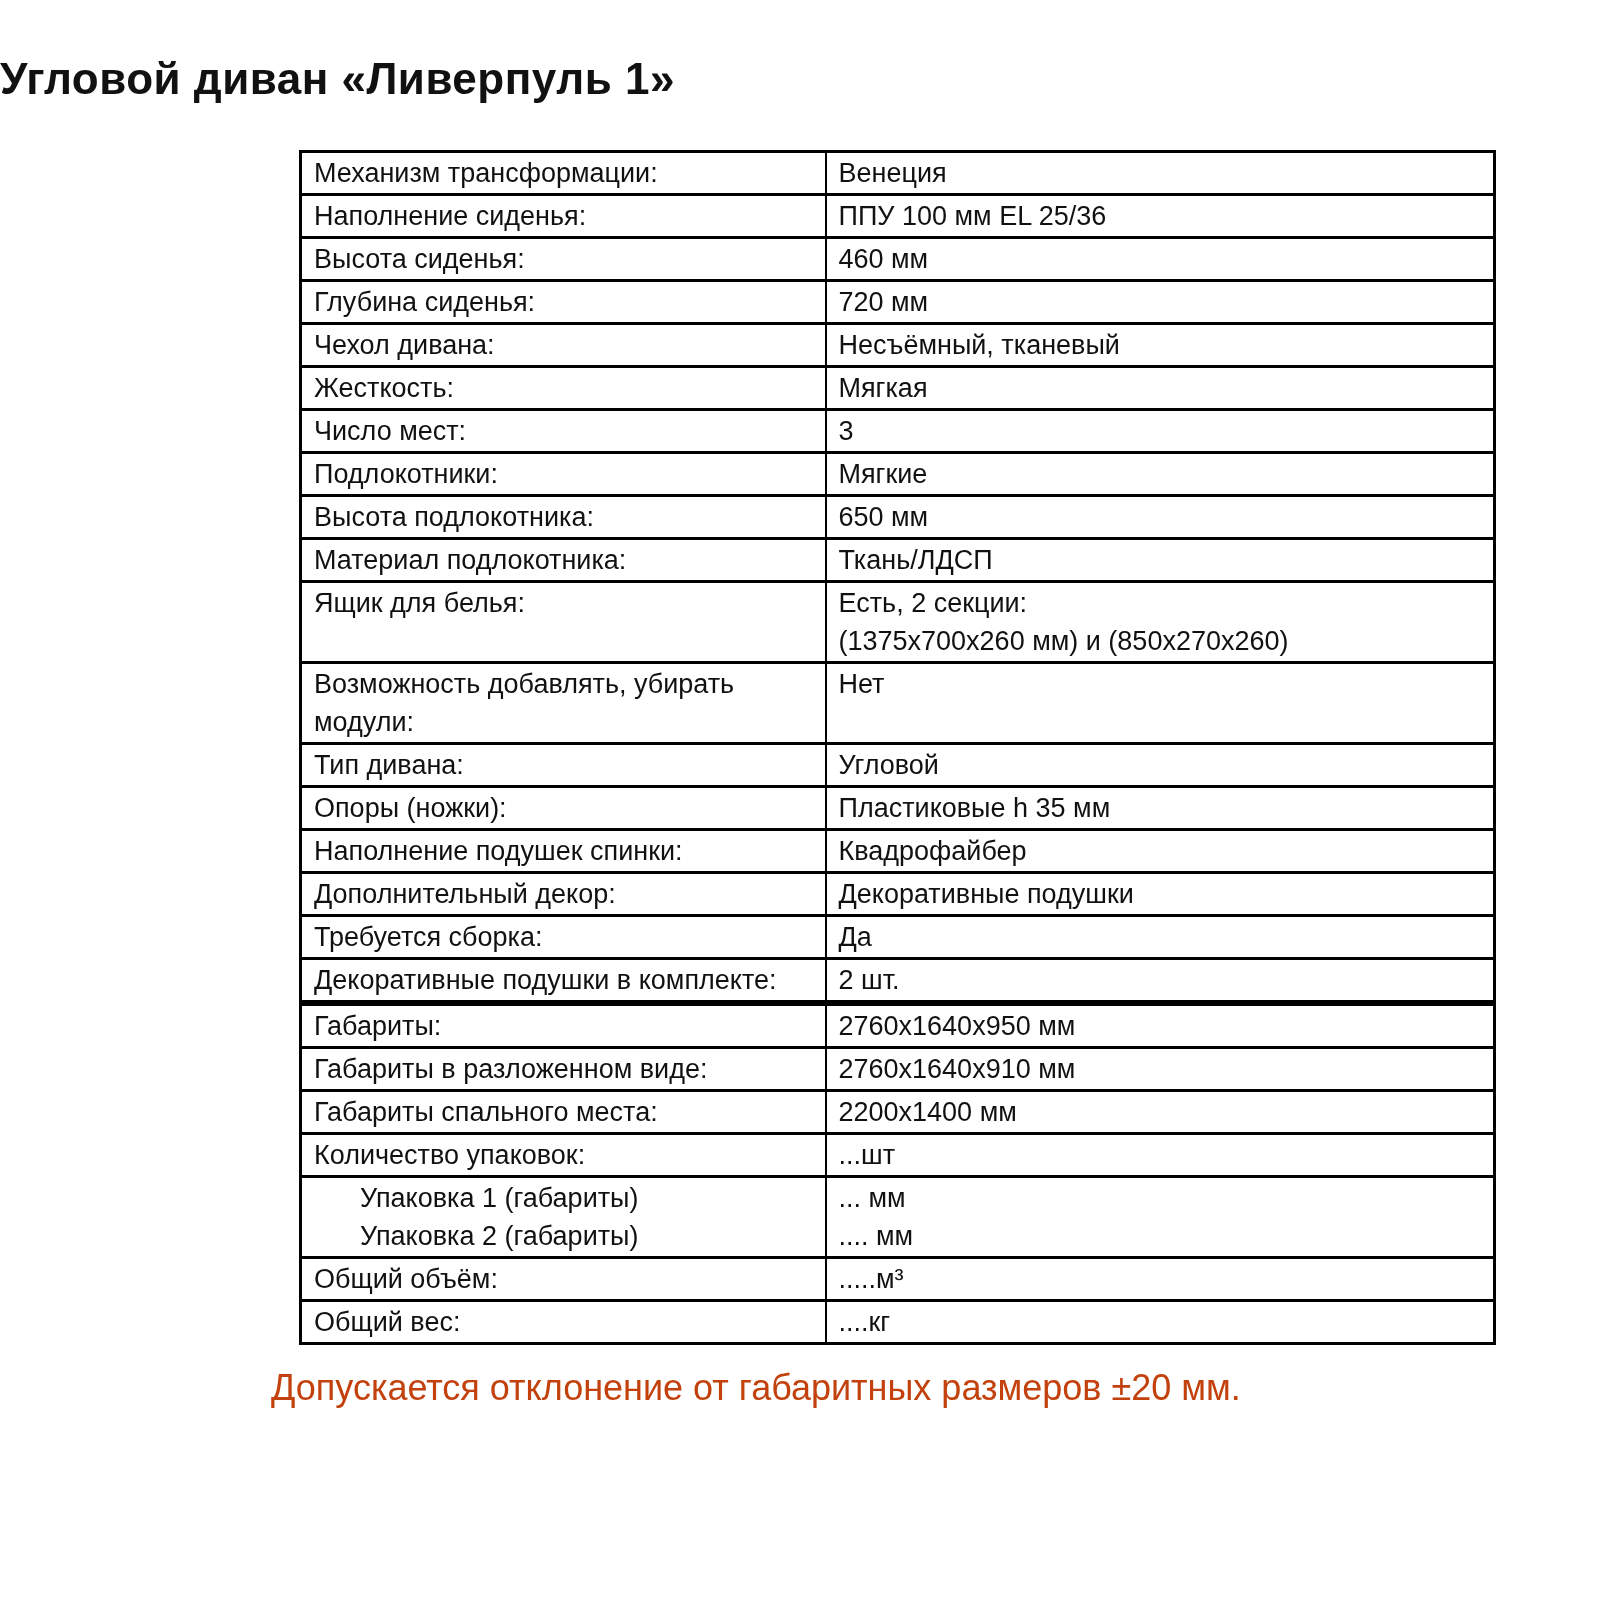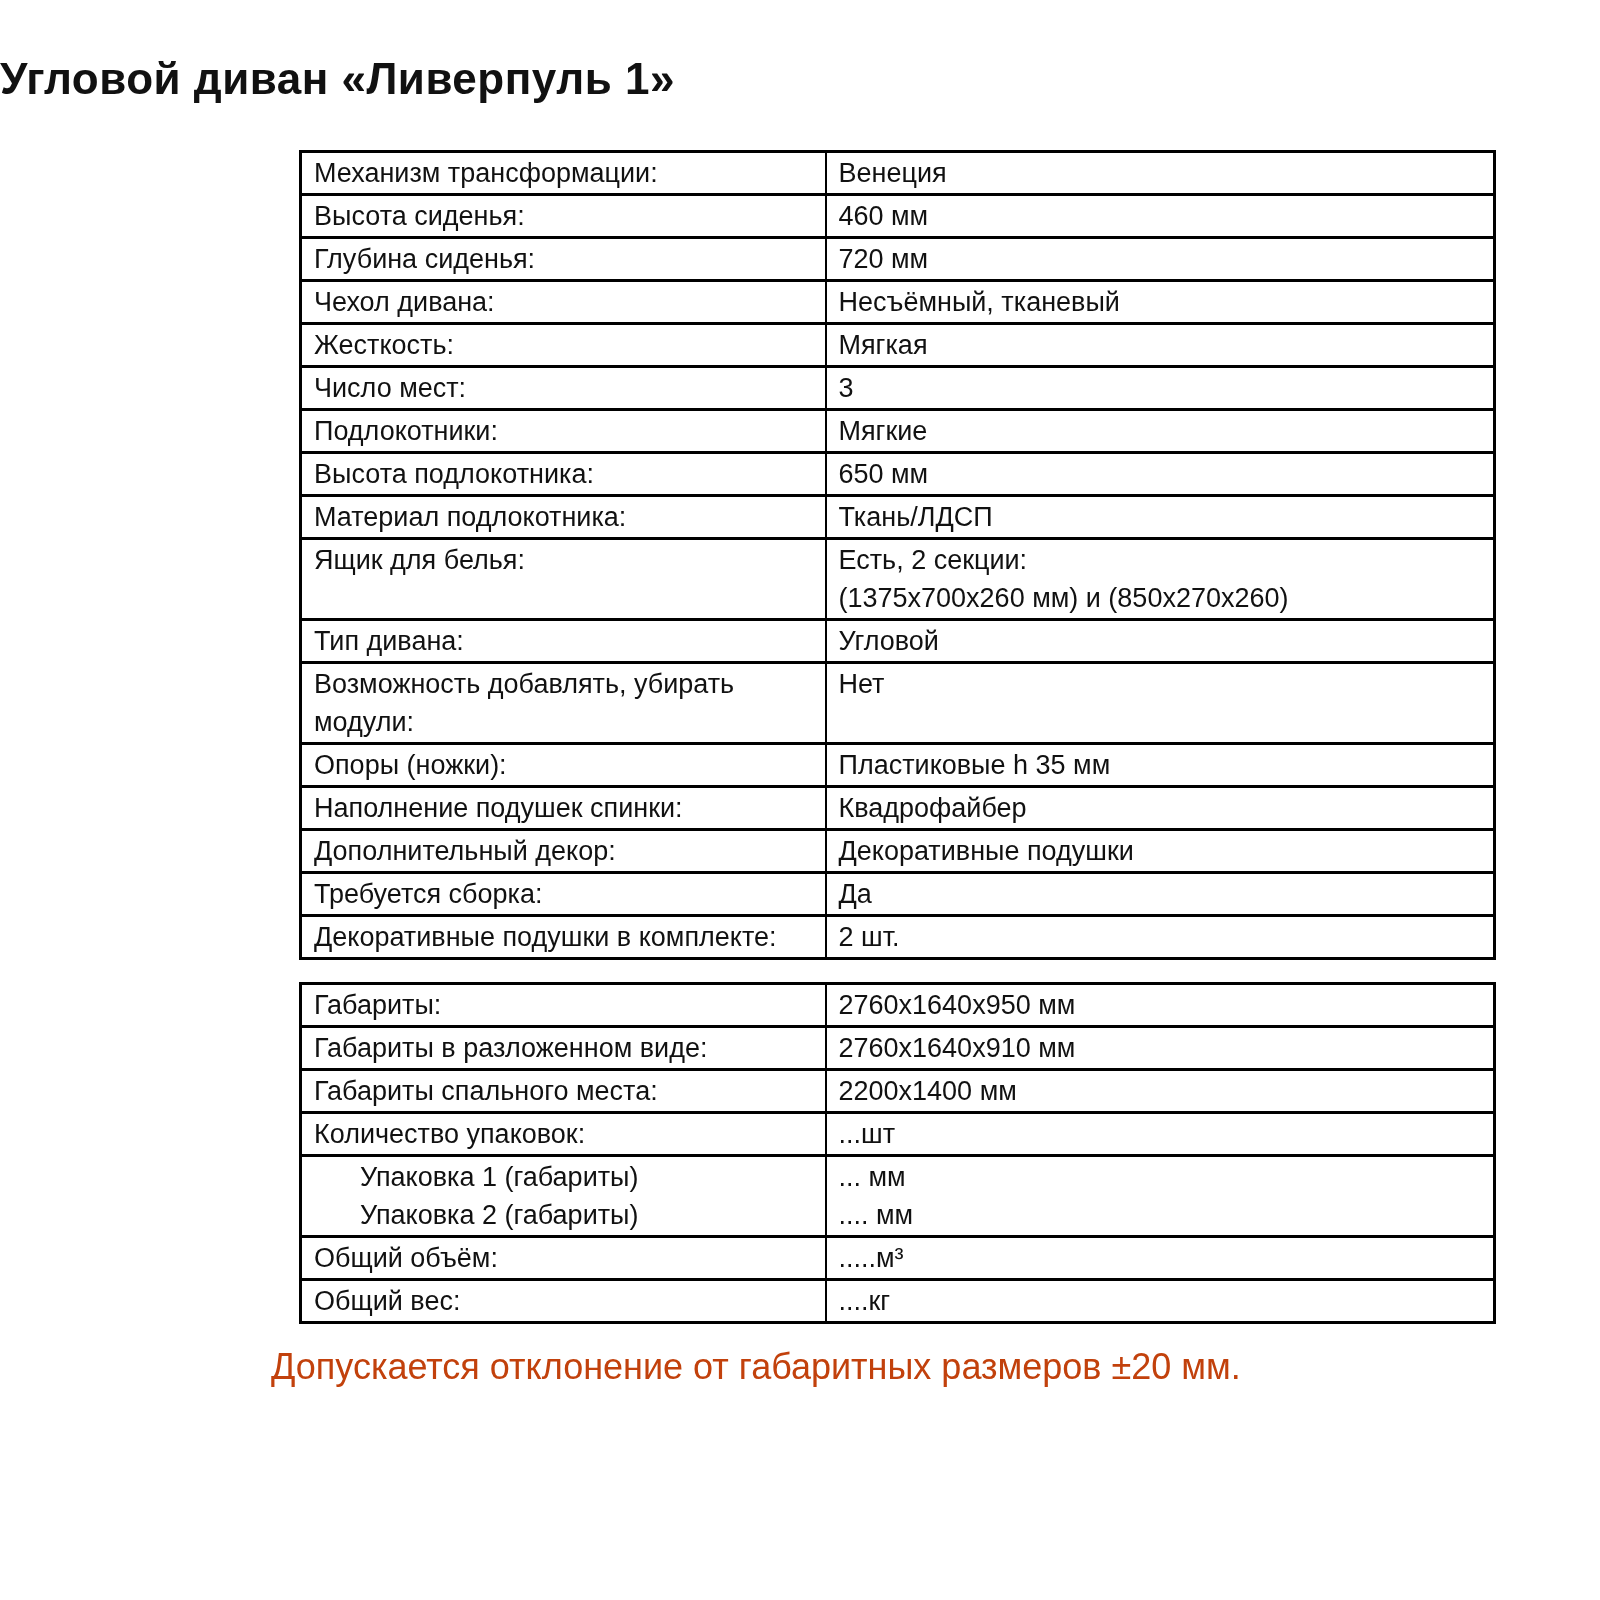--- a/index.html
+++ b/index.html
@@ -28,21 +28,20 @@
     margin: 46px 0 0 271px;
     padding-left: 28px;
   }
   table.spec {
     border-collapse: collapse;
     table-layout: fixed;
     width: 100%;
     border: 3px solid #000000;
   }
   table.spec.second {
-    margin-top: 22px;
   }
   col.c-label { width: 525px; }
   td {
     border: 2px solid #000000;
     border-top-width: 3px;
     border-bottom-width: 3px;
     font-size: 27px;
     line-height: 38px;
     padding: 1px 8px 1px 12px;
     vertical-align: top;
@@ -74,20 +73,28 @@
         <tr>
           <td>
             <div class="cell-line">Механизм трансформации:</div>
           </td>
           <td>
             <div class="cell-line">Венеция</div>
           </td>
         </tr>
         <tr>
           <td>
+            <div class="cell-line">Наполнение сиденья:</div>
+          </td>
+          <td>
+            <div class="cell-line">ППУ 100 мм EL 25/36</div>
+          </td>
+        </tr>
+        <tr>
+          <td>
             <div class="cell-line">Высота сиденья:</div>
           </td>
           <td>
             <div class="cell-line">460 мм</div>
           </td>
         </tr>
         <tr>
           <td>
             <div class="cell-line">Глубина сиденья:</div>
           </td>
@@ -147,33 +154,33 @@
           <td>
             <div class="cell-line">Ящик для белья:</div>
           </td>
           <td>
             <div class="cell-line">Есть, 2 секции:</div>
             <div class="cell-line">(1375х700х260 мм) и (850х270х260)</div>
           </td>
         </tr>
         <tr>
           <td>
-            <div class="cell-line">Тип дивана:</div>
-          </td>
-          <td>
-            <div class="cell-line">Угловой</div>
-          </td>
-        </tr>
-        <tr>
-          <td>
             <div class="cell-line">Возможность добавлять, убирать</div>
             <div class="cell-line">модули:</div>
           </td>
           <td>
             <div class="cell-line">Нет</div>
+          </td>
+        </tr>
+        <tr>
+          <td>
+            <div class="cell-line">Тип дивана:</div>
+          </td>
+          <td>
+            <div class="cell-line">Угловой</div>
           </td>
         </tr>
         <tr>
           <td>
             <div class="cell-line">Опоры (ножки):</div>
           </td>
           <td>
             <div class="cell-line">Пластиковые h 35 мм</div>
           </td>
         </tr>

